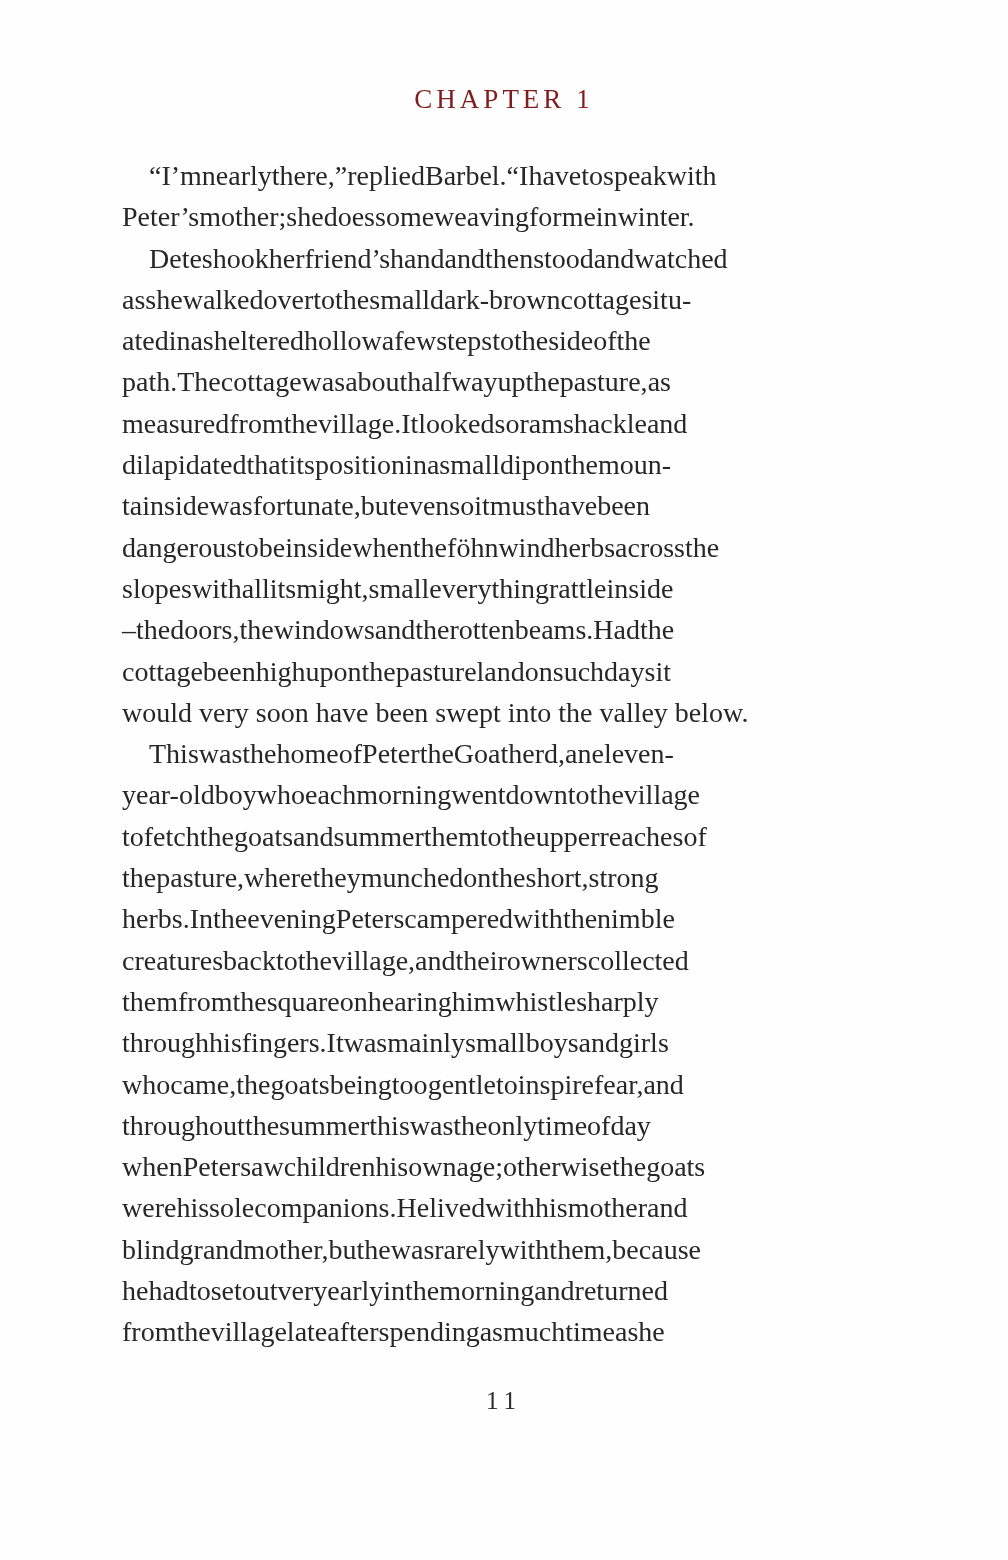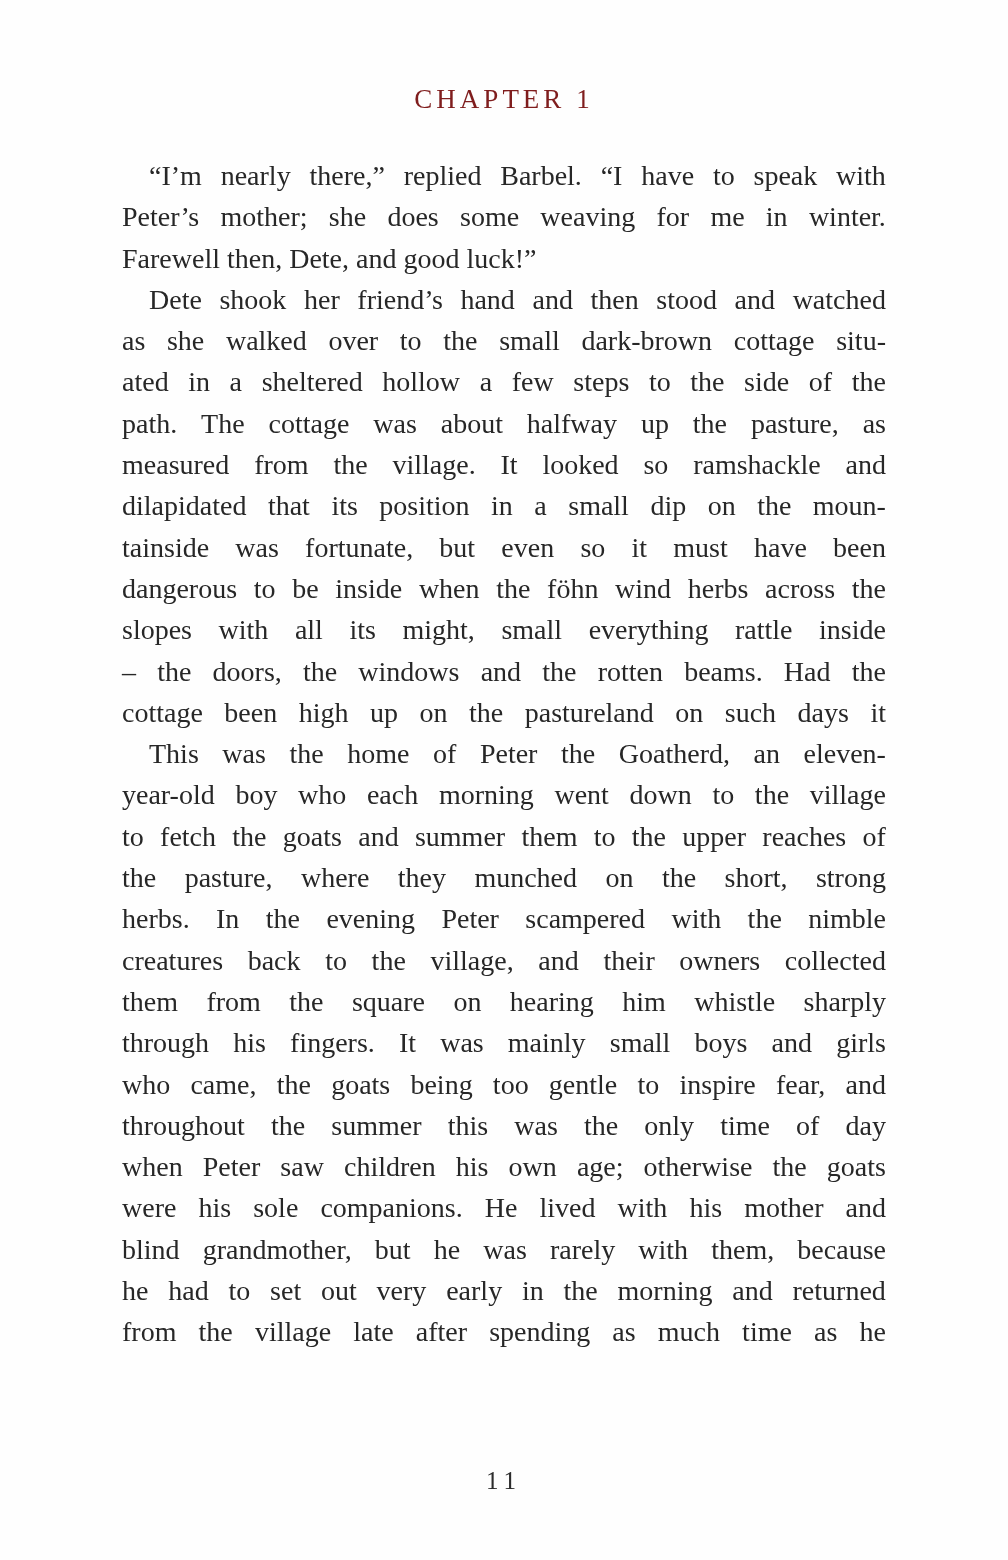--- a/index.html
+++ b/index.html
@@ -31,27 +31,26 @@
     color: #272727;
   }
   .line {
     height: 41.3px;
     line-height: 41.3px;
     white-space: nowrap;
     overflow: visible;
   }
   .jline {
     display: flex;
-    justify-content: space-between;
     white-space: normal;
   }
   .indent { padding-left: 27px; }
   .page-number {
     position: absolute;
-    top: 1468px;
+    top: 1388px;
     left: 0;
     width: 1008px;
     text-align: center;
     font-size: 25px;
     letter-spacing: 6px;
     color: #2c2c2c;
     line-height: 1;
   }
 </style>
 </head>
@@ -77,21 +76,20 @@
       <span>mother;</span>
       <span>she</span>
       <span>does</span>
       <span>some</span>
       <span>weaving</span>
       <span>for</span>
       <span>me</span>
       <span>in</span>
       <span>winter.</span>
     </div>
-    <div class="line">Farewell then, Dete, and good luck!”</div>
     <div class="line indent jline">
       <span>Dete</span>
       <span>shook</span>
       <span>her</span>
       <span>friend’s</span>
       <span>hand</span>
       <span>and</span>
       <span>then</span>
       <span>stood</span>
       <span>and</span>
@@ -215,20 +213,21 @@
       <span>high</span>
       <span>up</span>
       <span>on</span>
       <span>the</span>
       <span>pastureland</span>
       <span>on</span>
       <span>such</span>
       <span>days</span>
       <span>it</span>
     </div>
+    <div class="line">would very soon have been swept into the valley below.</div>
     <div class="line indent jline">
       <span>This</span>
       <span>was</span>
       <span>the</span>
       <span>home</span>
       <span>of</span>
       <span>Peter</span>
       <span>the</span>
       <span>Goatherd,</span>
       <span>an</span>

